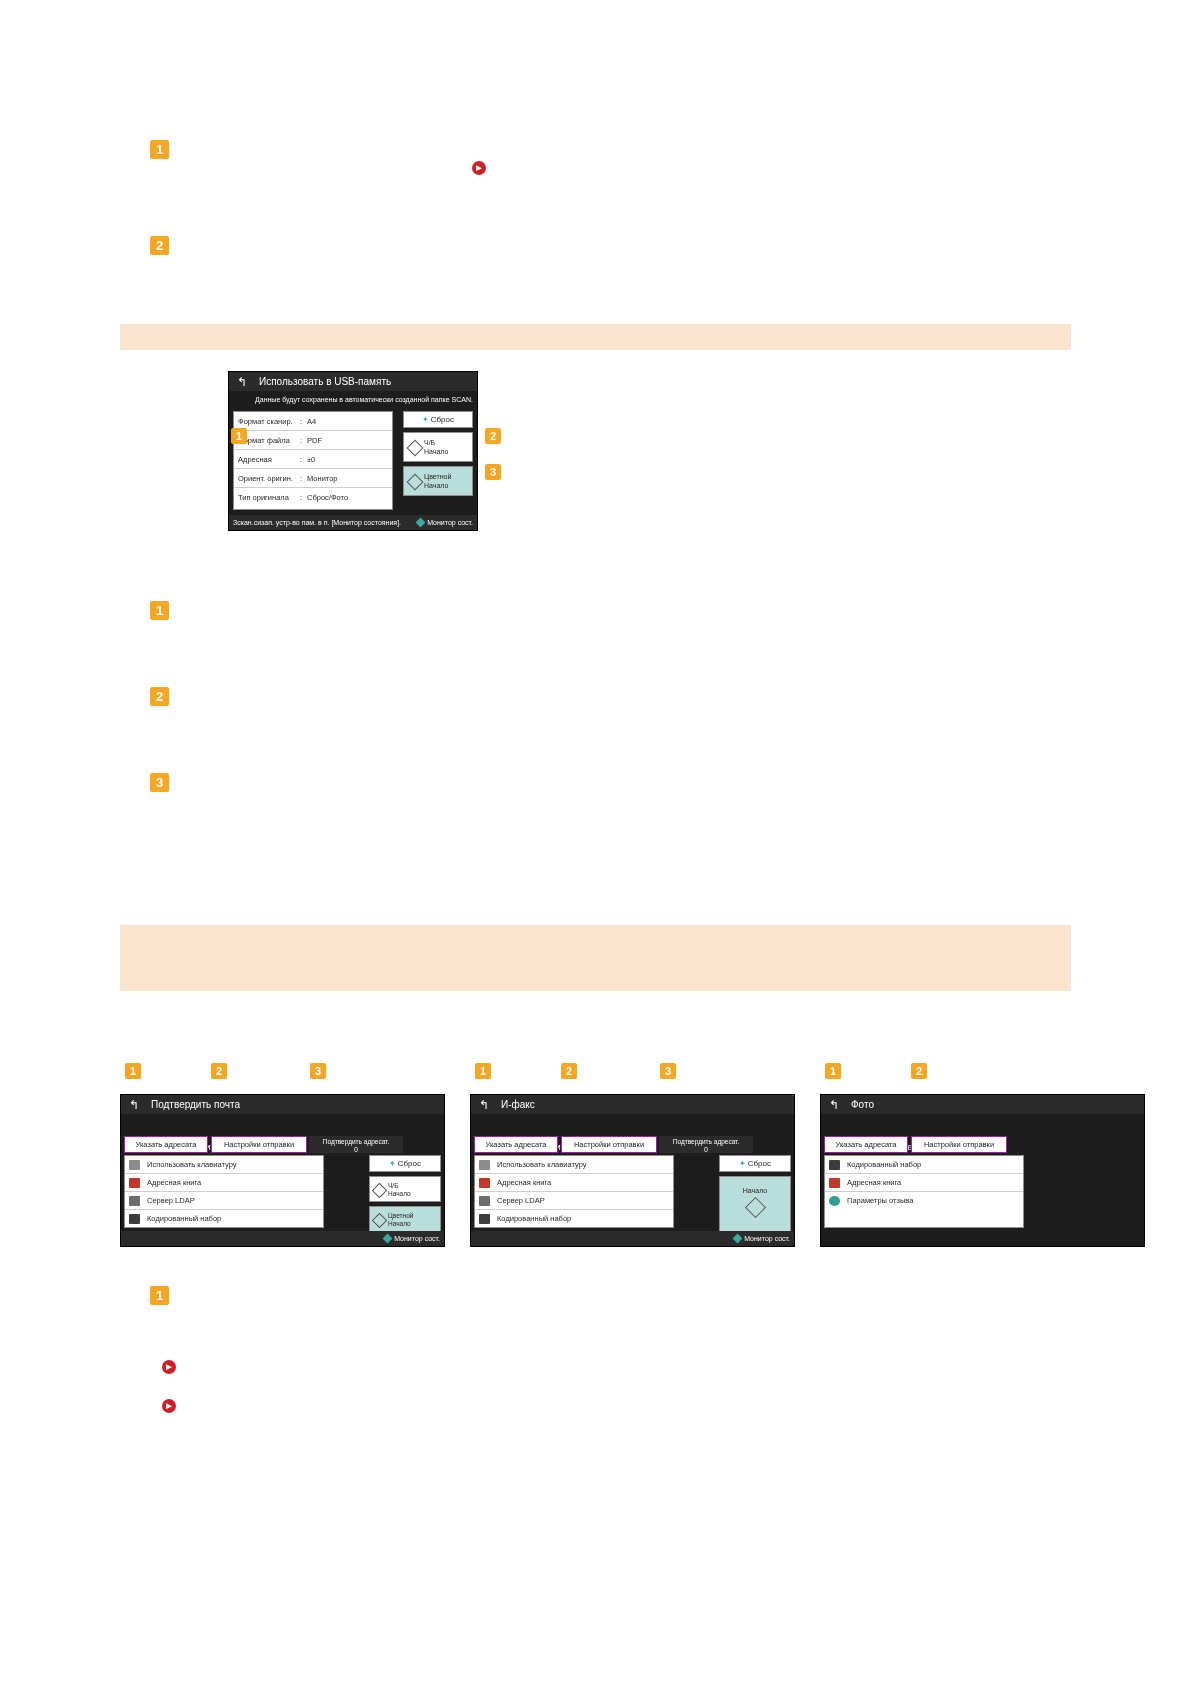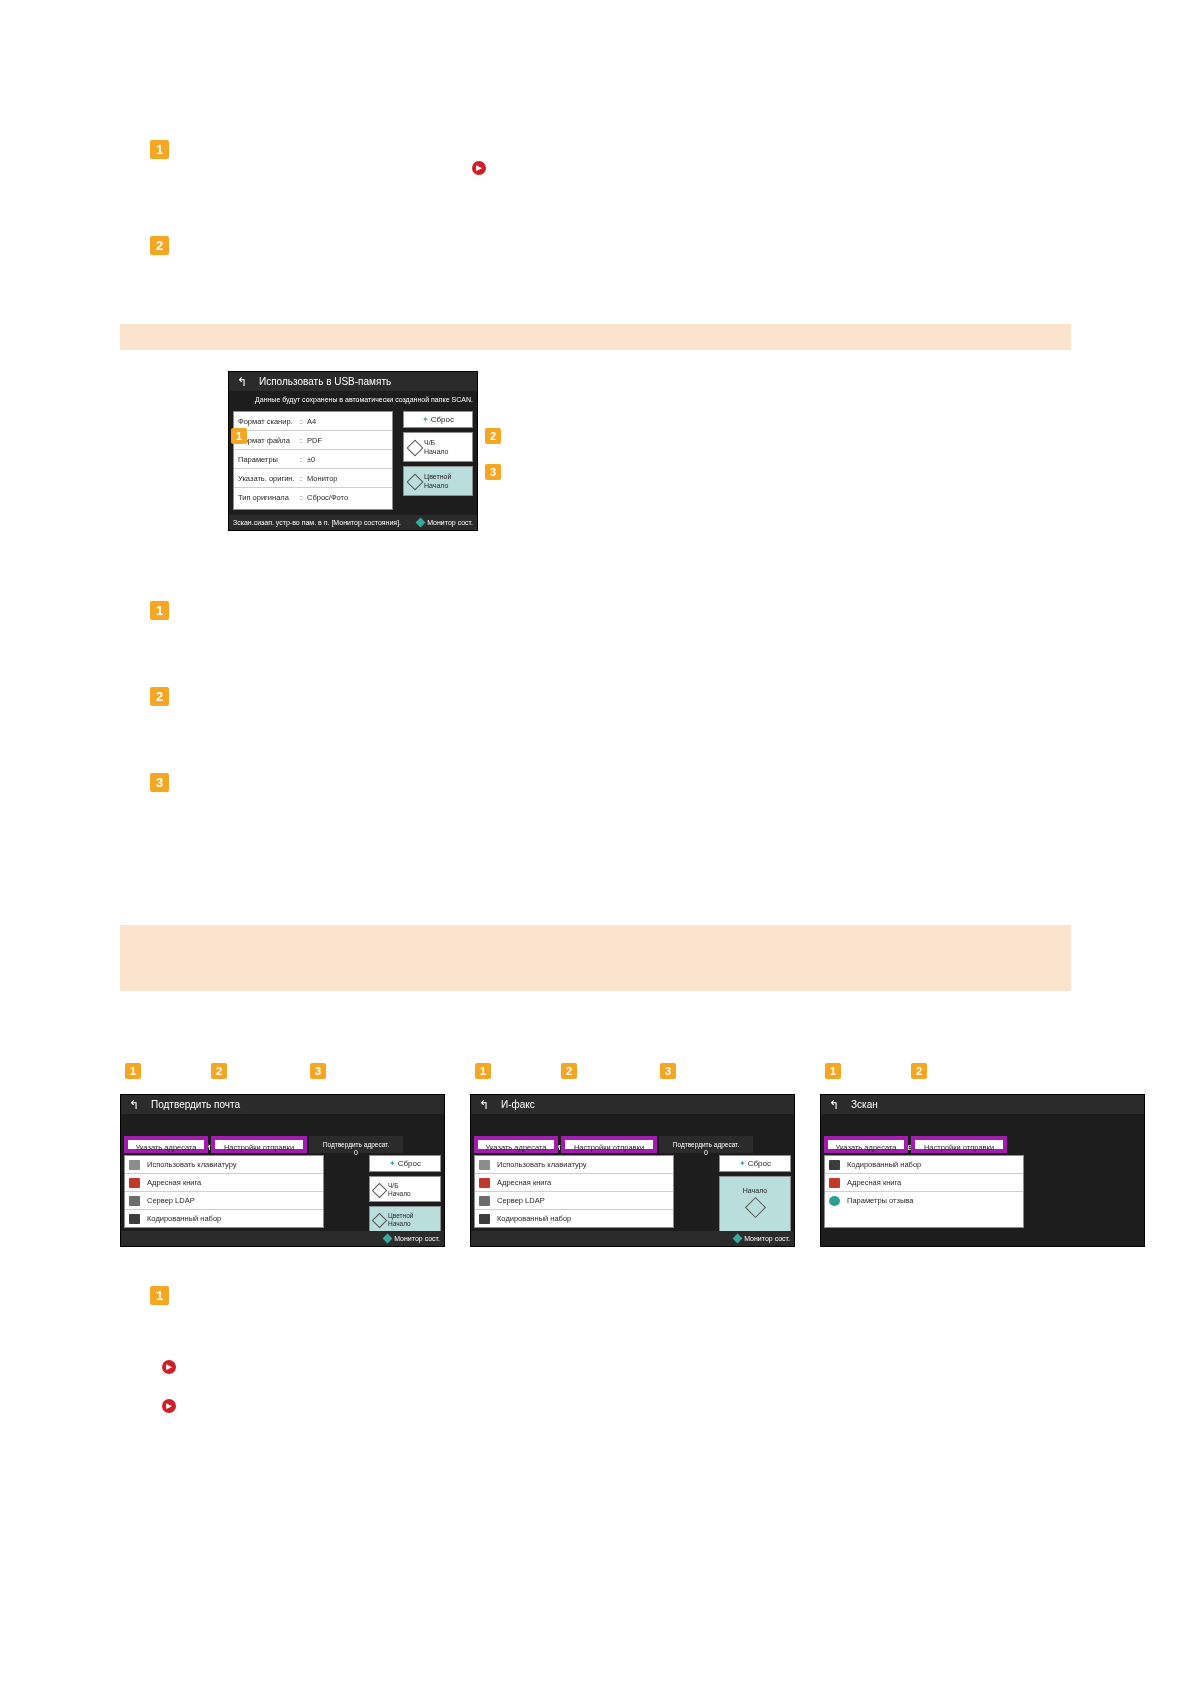--- a/index.html
+++ b/index.html
@@ -267,21 +267,21 @@
     left: 0;
     top: 41px;
     right: 0;
     height: 17px;
   }
   .lower .tab {
     position: absolute;
     top: 0;
     height: 17px;
     background: #ffffff;
-    border: 4px solid #a21caf;
+    border: 1px solid #a21caf;
     box-sizing: border-box;
     font-size: 7.5px;
     line-height: 15px;
     text-align: center;
     color: #222222;
     white-space: nowrap;
   }
   .lower .tab.t1 { left: 3px;   width: 84px; }
   .lower .tab.t2 { left: 90px;  width: 96px; }
   .lower .tab.t3 {
@@ -426,26 +426,26 @@
       <span class="k">Формат сканир.</span>
       <span class="c">:</span>
       <span class="v">A4</span>
     </div>
     <div class="srow">
       <span class="k">Формат файла</span>
       <span class="c">:</span>
       <span class="v">PDF</span>
     </div>
     <div class="srow">
-      <span class="k">Параметры</span>
+      <span class="k">Адресная</span>
       <span class="c">:</span>
       <span class="v">±0</span>
     </div>
     <div class="srow">
-      <span class="k">Указать. оригин.</span>
+      <span class="k">Ориент. оригин.</span>
       <span class="c">:</span>
       <span class="v">Монитор</span>
     </div>
     <div class="srow" style="border-bottom:none;">
       <span class="k">Тип оригинала</span>
       <span class="c">:</span>
       <span class="v">Сброс/Фото</span>
     </div>
   </div>
 
@@ -560,21 +560,21 @@
   </div>
   <div class="statusbar">
     <span class="right"><span class="diamond"></span><span>Монитор сост.</span></span>
   </div>
 </div>
 
 <div class="badge sm" style="left:825px; top:1063px;">1</div>
 <div class="badge sm" style="left:911px; top:1063px;">2</div>
 
 <div class="screen lower" id="scr-file">
-  <div class="scr-title">Зскан</div>
+  <div class="scr-title">Фото</div>
   <div class="back-arrow">↰</div>
   <div class="addr-ico file"></div>
   <div class="addrline">
     <span class="placeholder-ovl" style="left:34px;">Укажите адресата.</span>
   </div>
   <div class="tabs">
     <div class="tab t1">Указать адресата</div>
     <div class="tab t2">Настройки отправки</div>
   </div>
   <div class="list">

